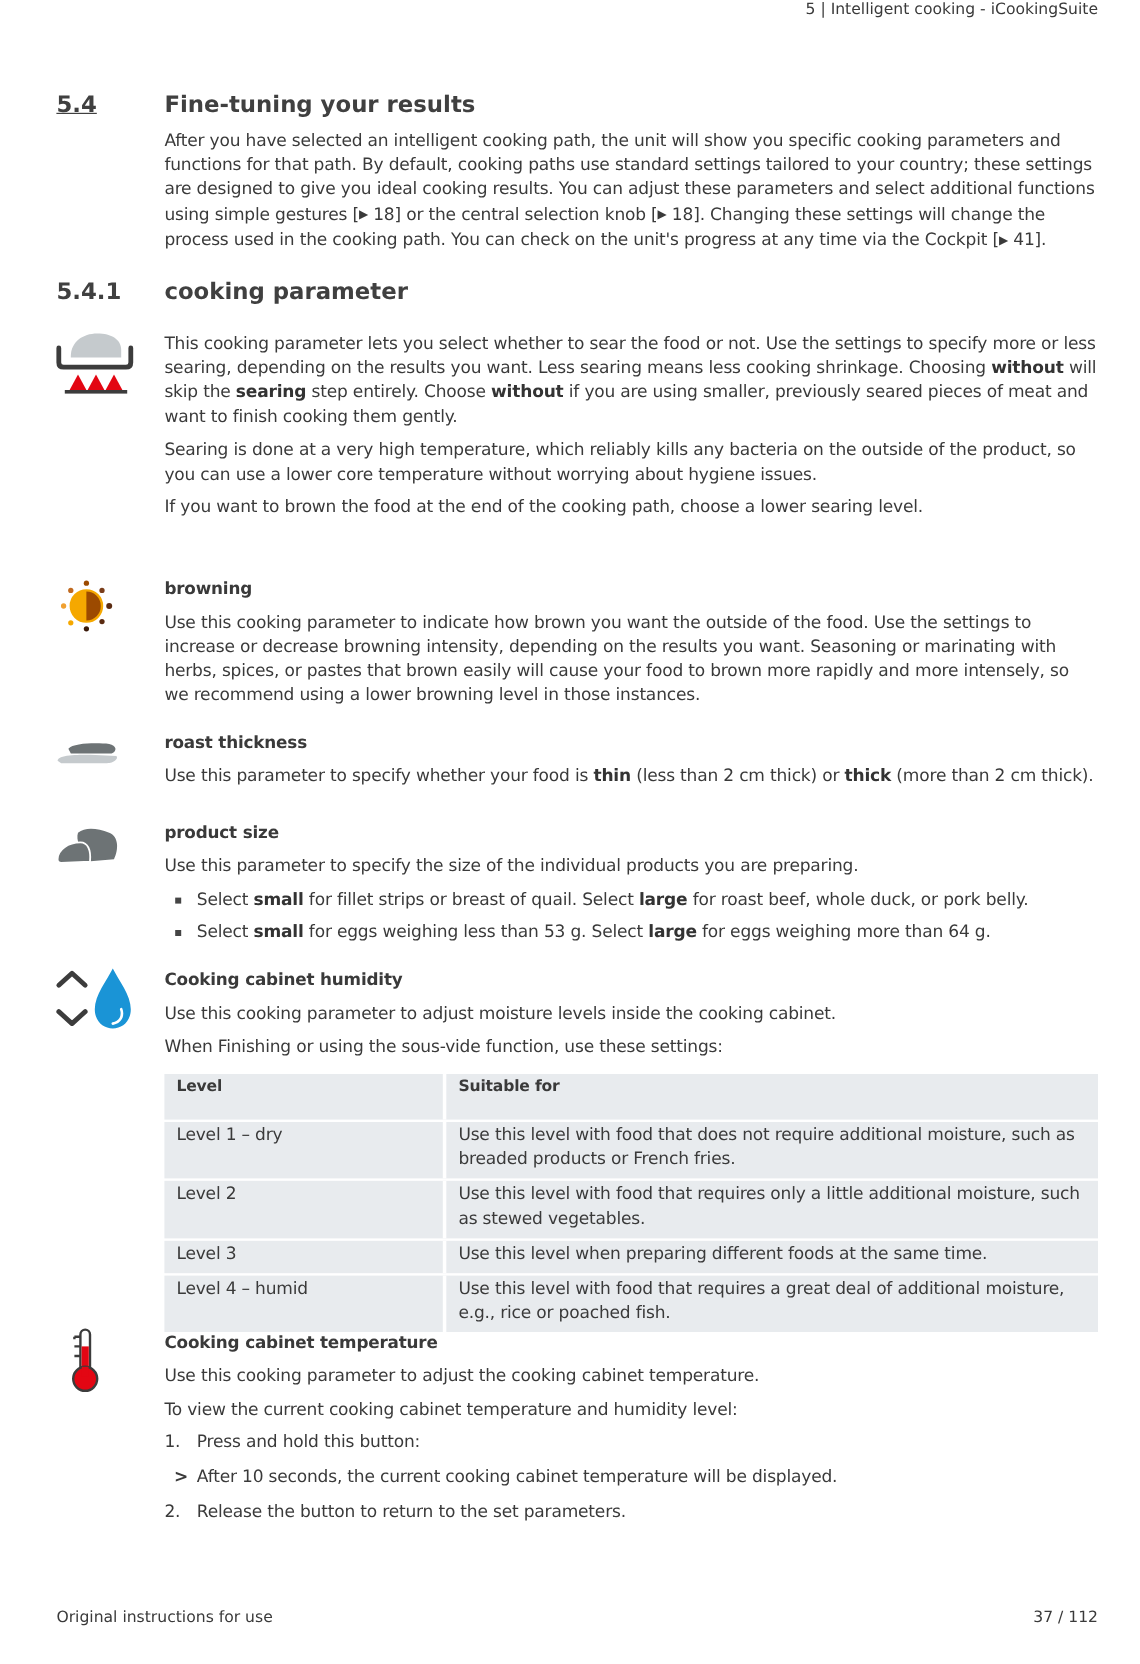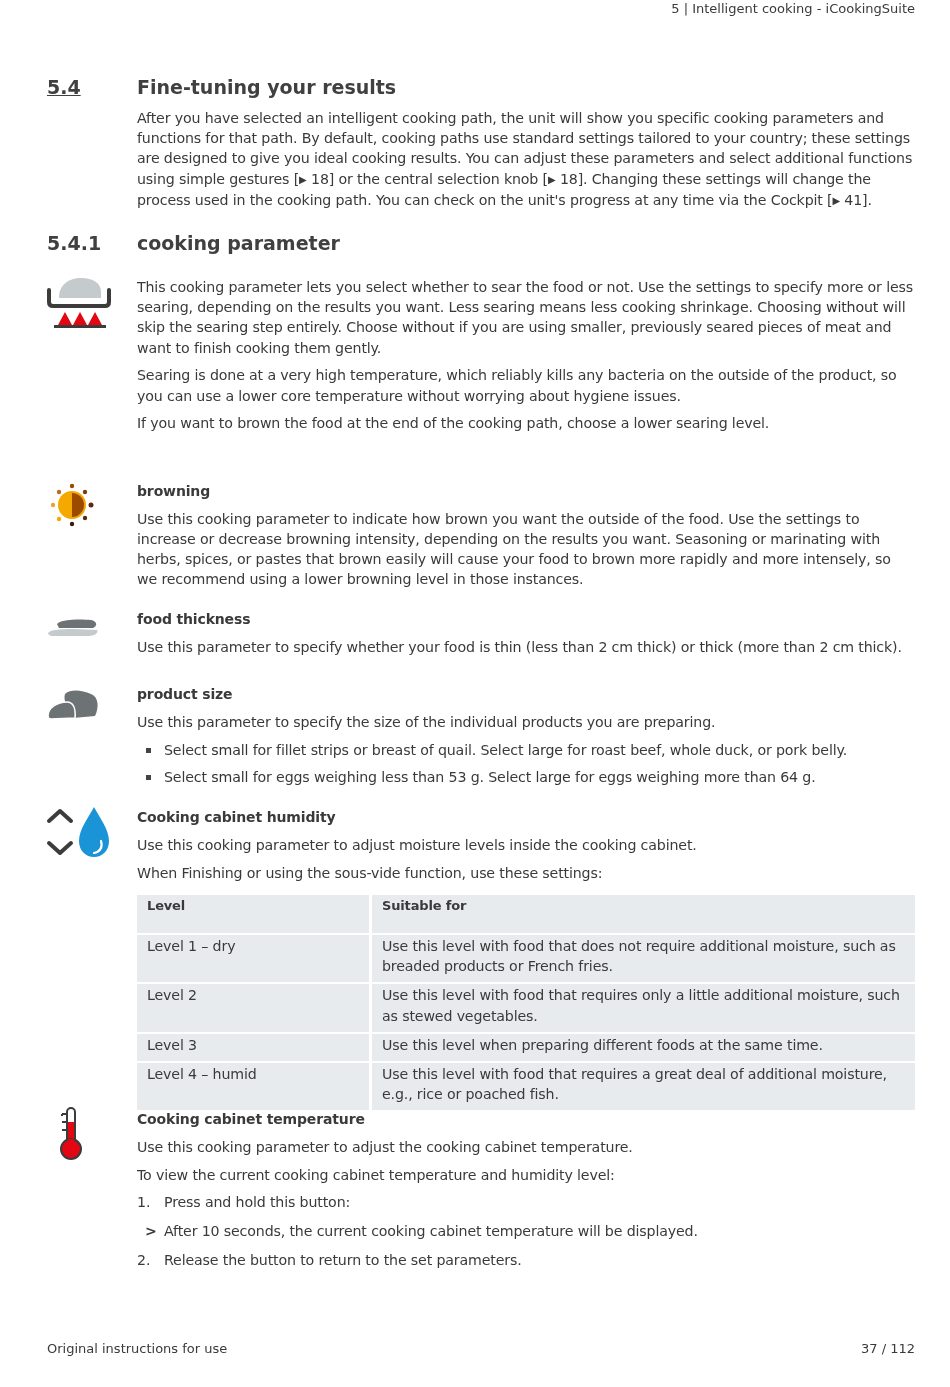--- a/index.html
+++ b/index.html
@@ -7,21 +7,21 @@
          font-family:"DejaVu Sans", sans-serif; color:#3a3a3a; }
   .page-header { position:absolute; top:1px; right:35px; font-size:13px; color:#3a3a3a; }
   .page-footer-left { position:absolute; top:1341px; left:47px; font-size:13px; color:#3a3a3a; }
   .page-footer-right { position:absolute; top:1341px; right:35px; font-size:13px; color:#3a3a3a; }
   .h-num { position:absolute; left:47px; font-weight:bold; font-size:19px; color:#404040; }
   .h-title { position:absolute; left:137px; font-weight:bold; font-size:19px; color:#404040; }
   .block { position:absolute; left:137px; width:778px; font-size:14.2px; line-height:20.2px; letter-spacing:-0.15px; }
   .block p { margin:0 0 7.6px 0; }
   .sub { font-weight:bold; font-size:14px; color:#3a3a3a; margin:0 0 7.5px 0; }
   .icon { position:absolute; left:45px; }
-  b { font-weight:normal; color:#333; }
+  b { font-weight:bold; color:#333; }
   .tri { font-size:10px; vertical-align:1px; }
   ul.bullets { list-style:none; margin:0; padding:0; }
   ul.bullets li { position:relative; padding-left:27px; margin:0 0 7.6px 0; }
   ul.bullets li::before { content:""; position:absolute; left:9px; top:8px; width:5px; height:5px; background:#444; }
   table.levels { position:absolute; left:137px; top:893px; width:778px; border-collapse:separate; border-spacing:0 2px;
                  font-size:14.2px; line-height:20.2px; letter-spacing:-0.15px; }
   table.levels th, table.levels td { background:#e8ebee; text-align:left; vertical-align:top; padding:0 10px; }
   table.levels th { font-size:13px; font-weight:bold; height:38px; line-height:22px; }
   table.levels td { padding-top:1px; padding-bottom:6px; }
   table.levels .c1 { width:212px; border-right:3px solid #fff; }
@@ -77,21 +77,21 @@
   <div class="sub">browning</div>
   <p>Use this cooking parameter to indicate how brown you want the outside of the food. Use the settings to increase or decrease browning intensity, depending on the results you want. Seasoning or marinating with herbs, spices, or pastes that brown easily will cause your food to brown more rapidly and more intensely, so we recommend using a lower browning level in those instances.</p>
 </div>
 
 <svg class="icon" style="top:616px;" width="56" height="26" viewBox="0 0 56 26">
   <path d="M12 8 C16 3 36 3 46 4 C52 5 53 10 48 12 L14 12 Z" fill="#6d7375"></path>
   <path d="M3 18 C3 13 20 13 30 13 L52 14 C54 16 50 20 44 20 L6 20 Z" fill="#c5cacd"></path>
 </svg>
 
 <div class="block" style="top:609px;">
-  <div class="sub">food thickness</div>
+  <div class="sub">roast thickness</div>
   <p><span>Use this parameter to specify whether your food is </span><b>thin</b><span> (less than 2 cm thick) or </span><b>thick</b><span> (more than 2 cm thick).</span></p>
 </div>
 
 <svg class="icon" style="top:688px;" width="56" height="34" viewBox="0 0 56 34">
   <path d="M20 6 C26 1 36 2 46 6 C54 9 54 20 50 28 L28 30 C22 20 18 12 20 6 Z" fill="#6d7375"></path>
   <path d="M3 28 C3 20 12 14 22 14 C28 14 31 20 30 30 L6 31 C4 31 3 30 3 28 Z" fill="#6d7375" stroke="#fff" stroke-width="1.5"></path>
 </svg>
 
 <div class="block" style="top:684px;">
   <div class="sub">product size</div>

